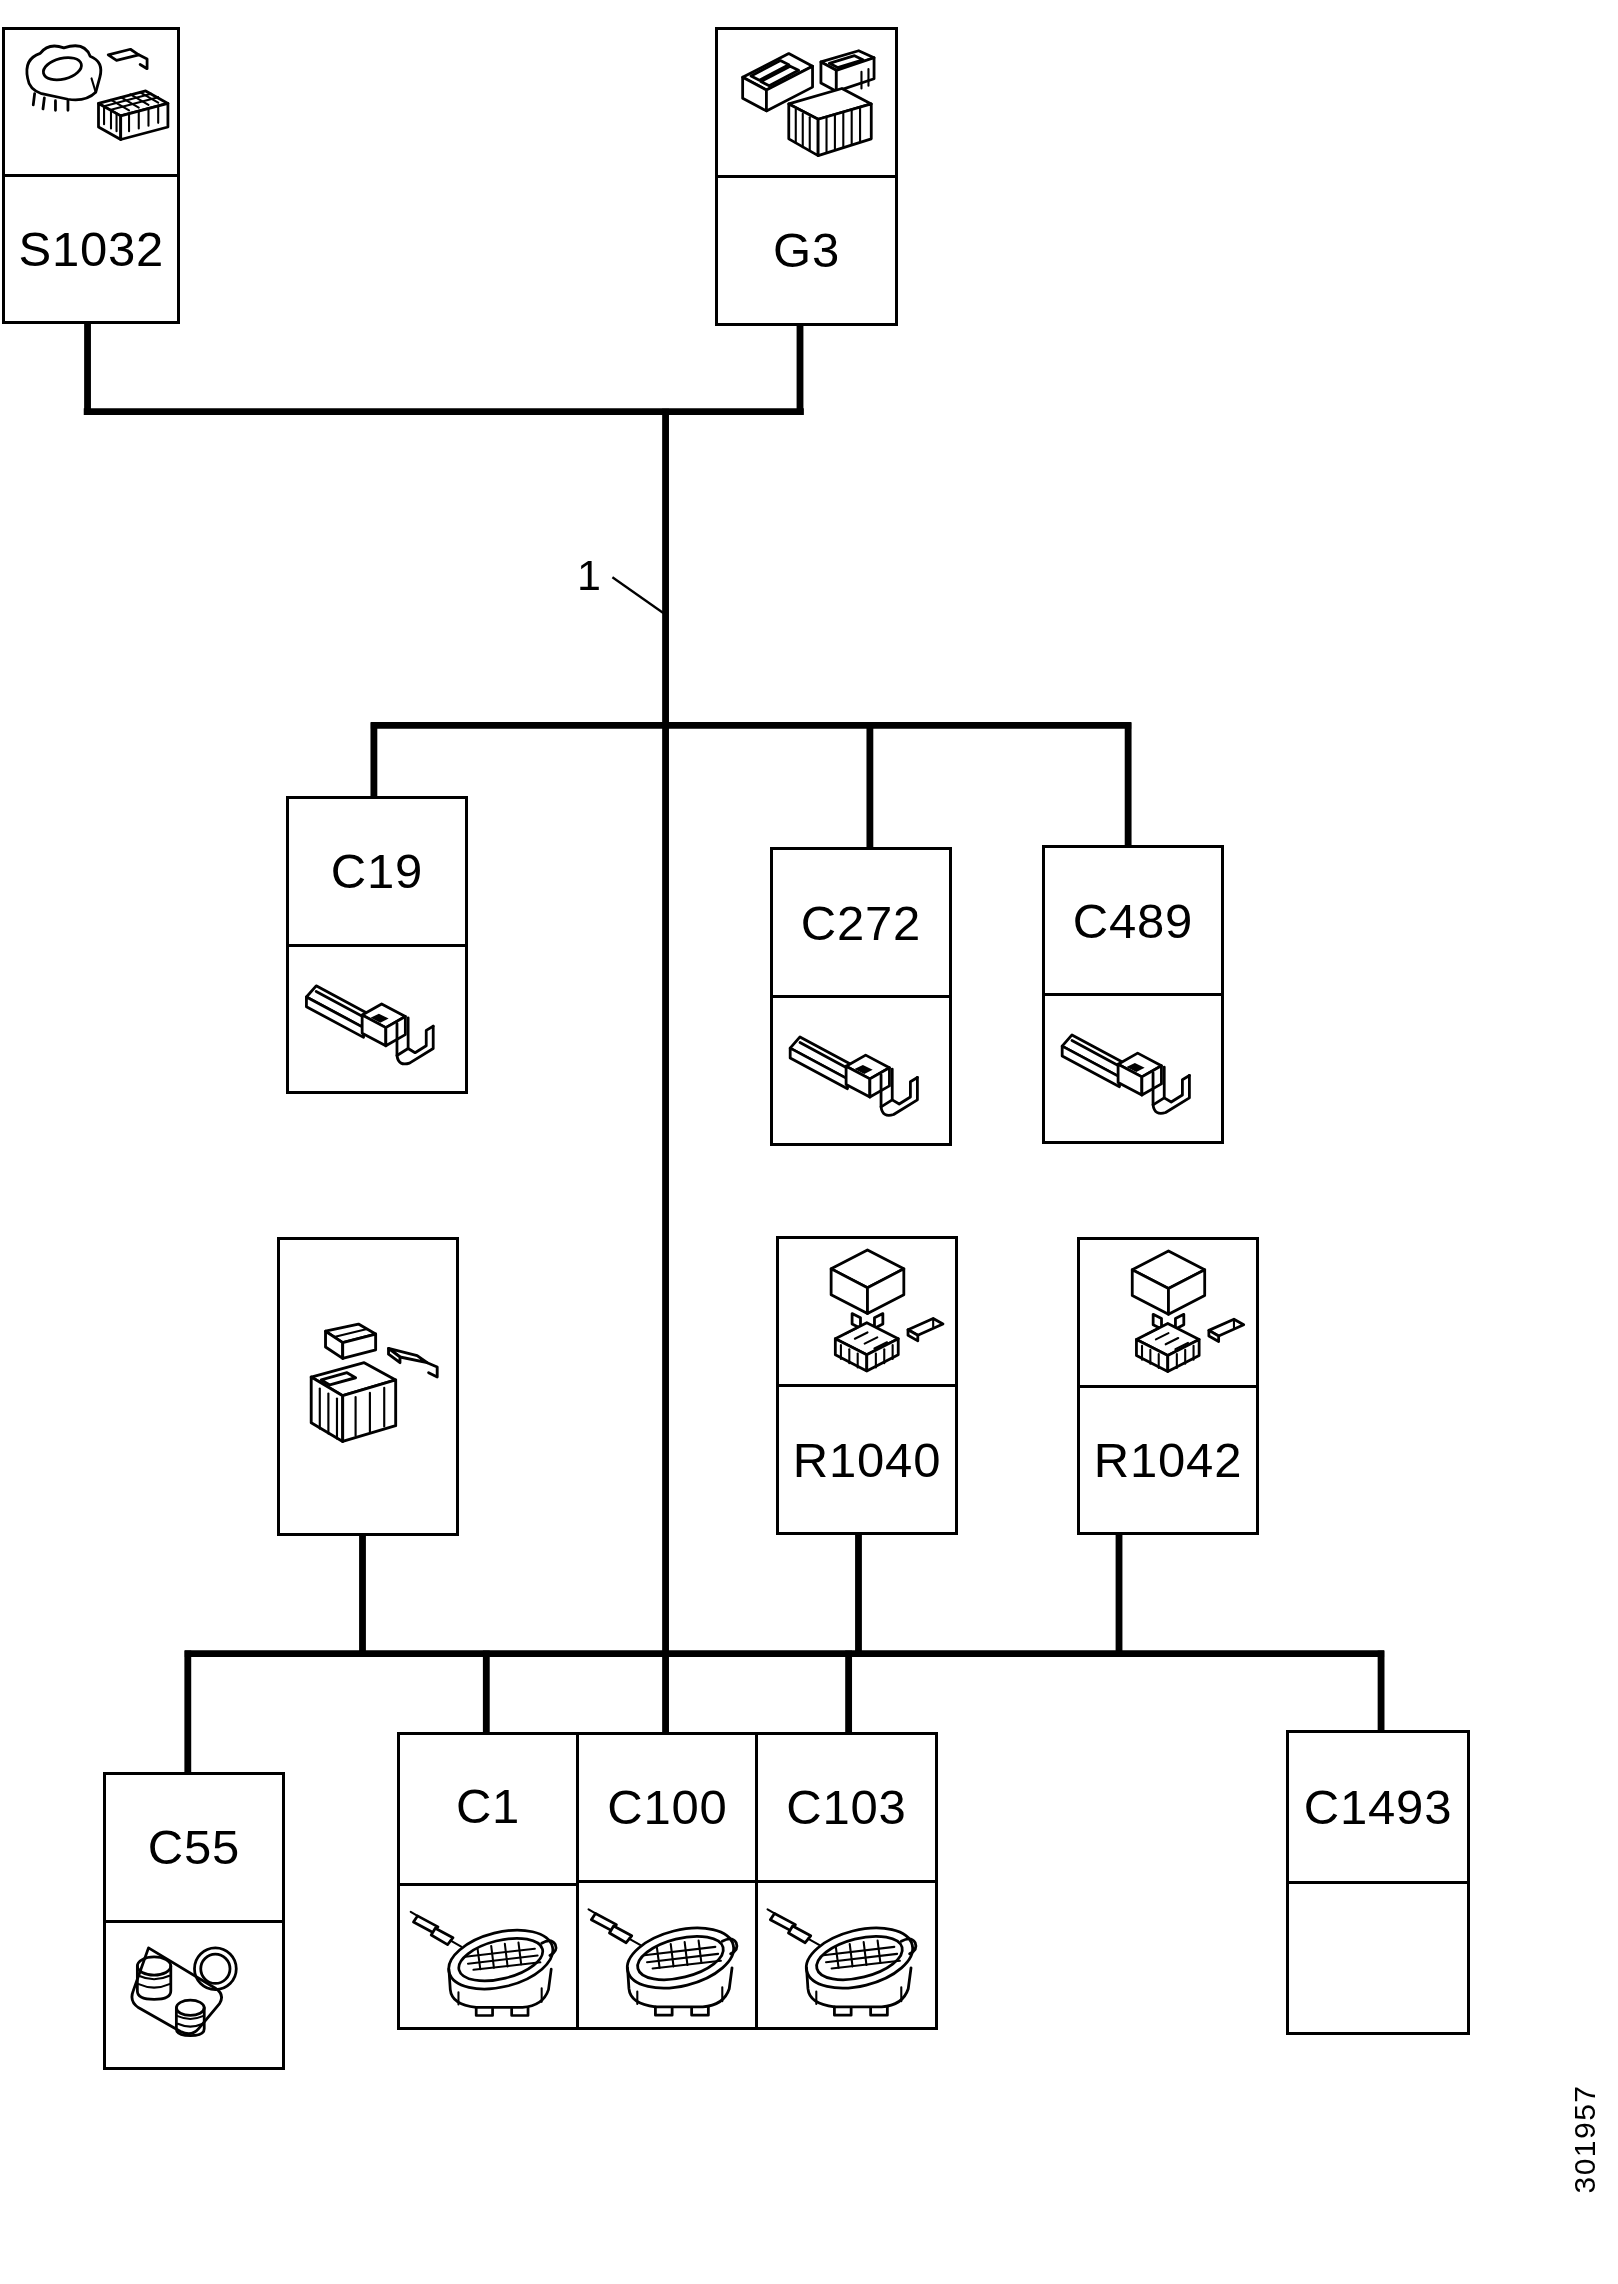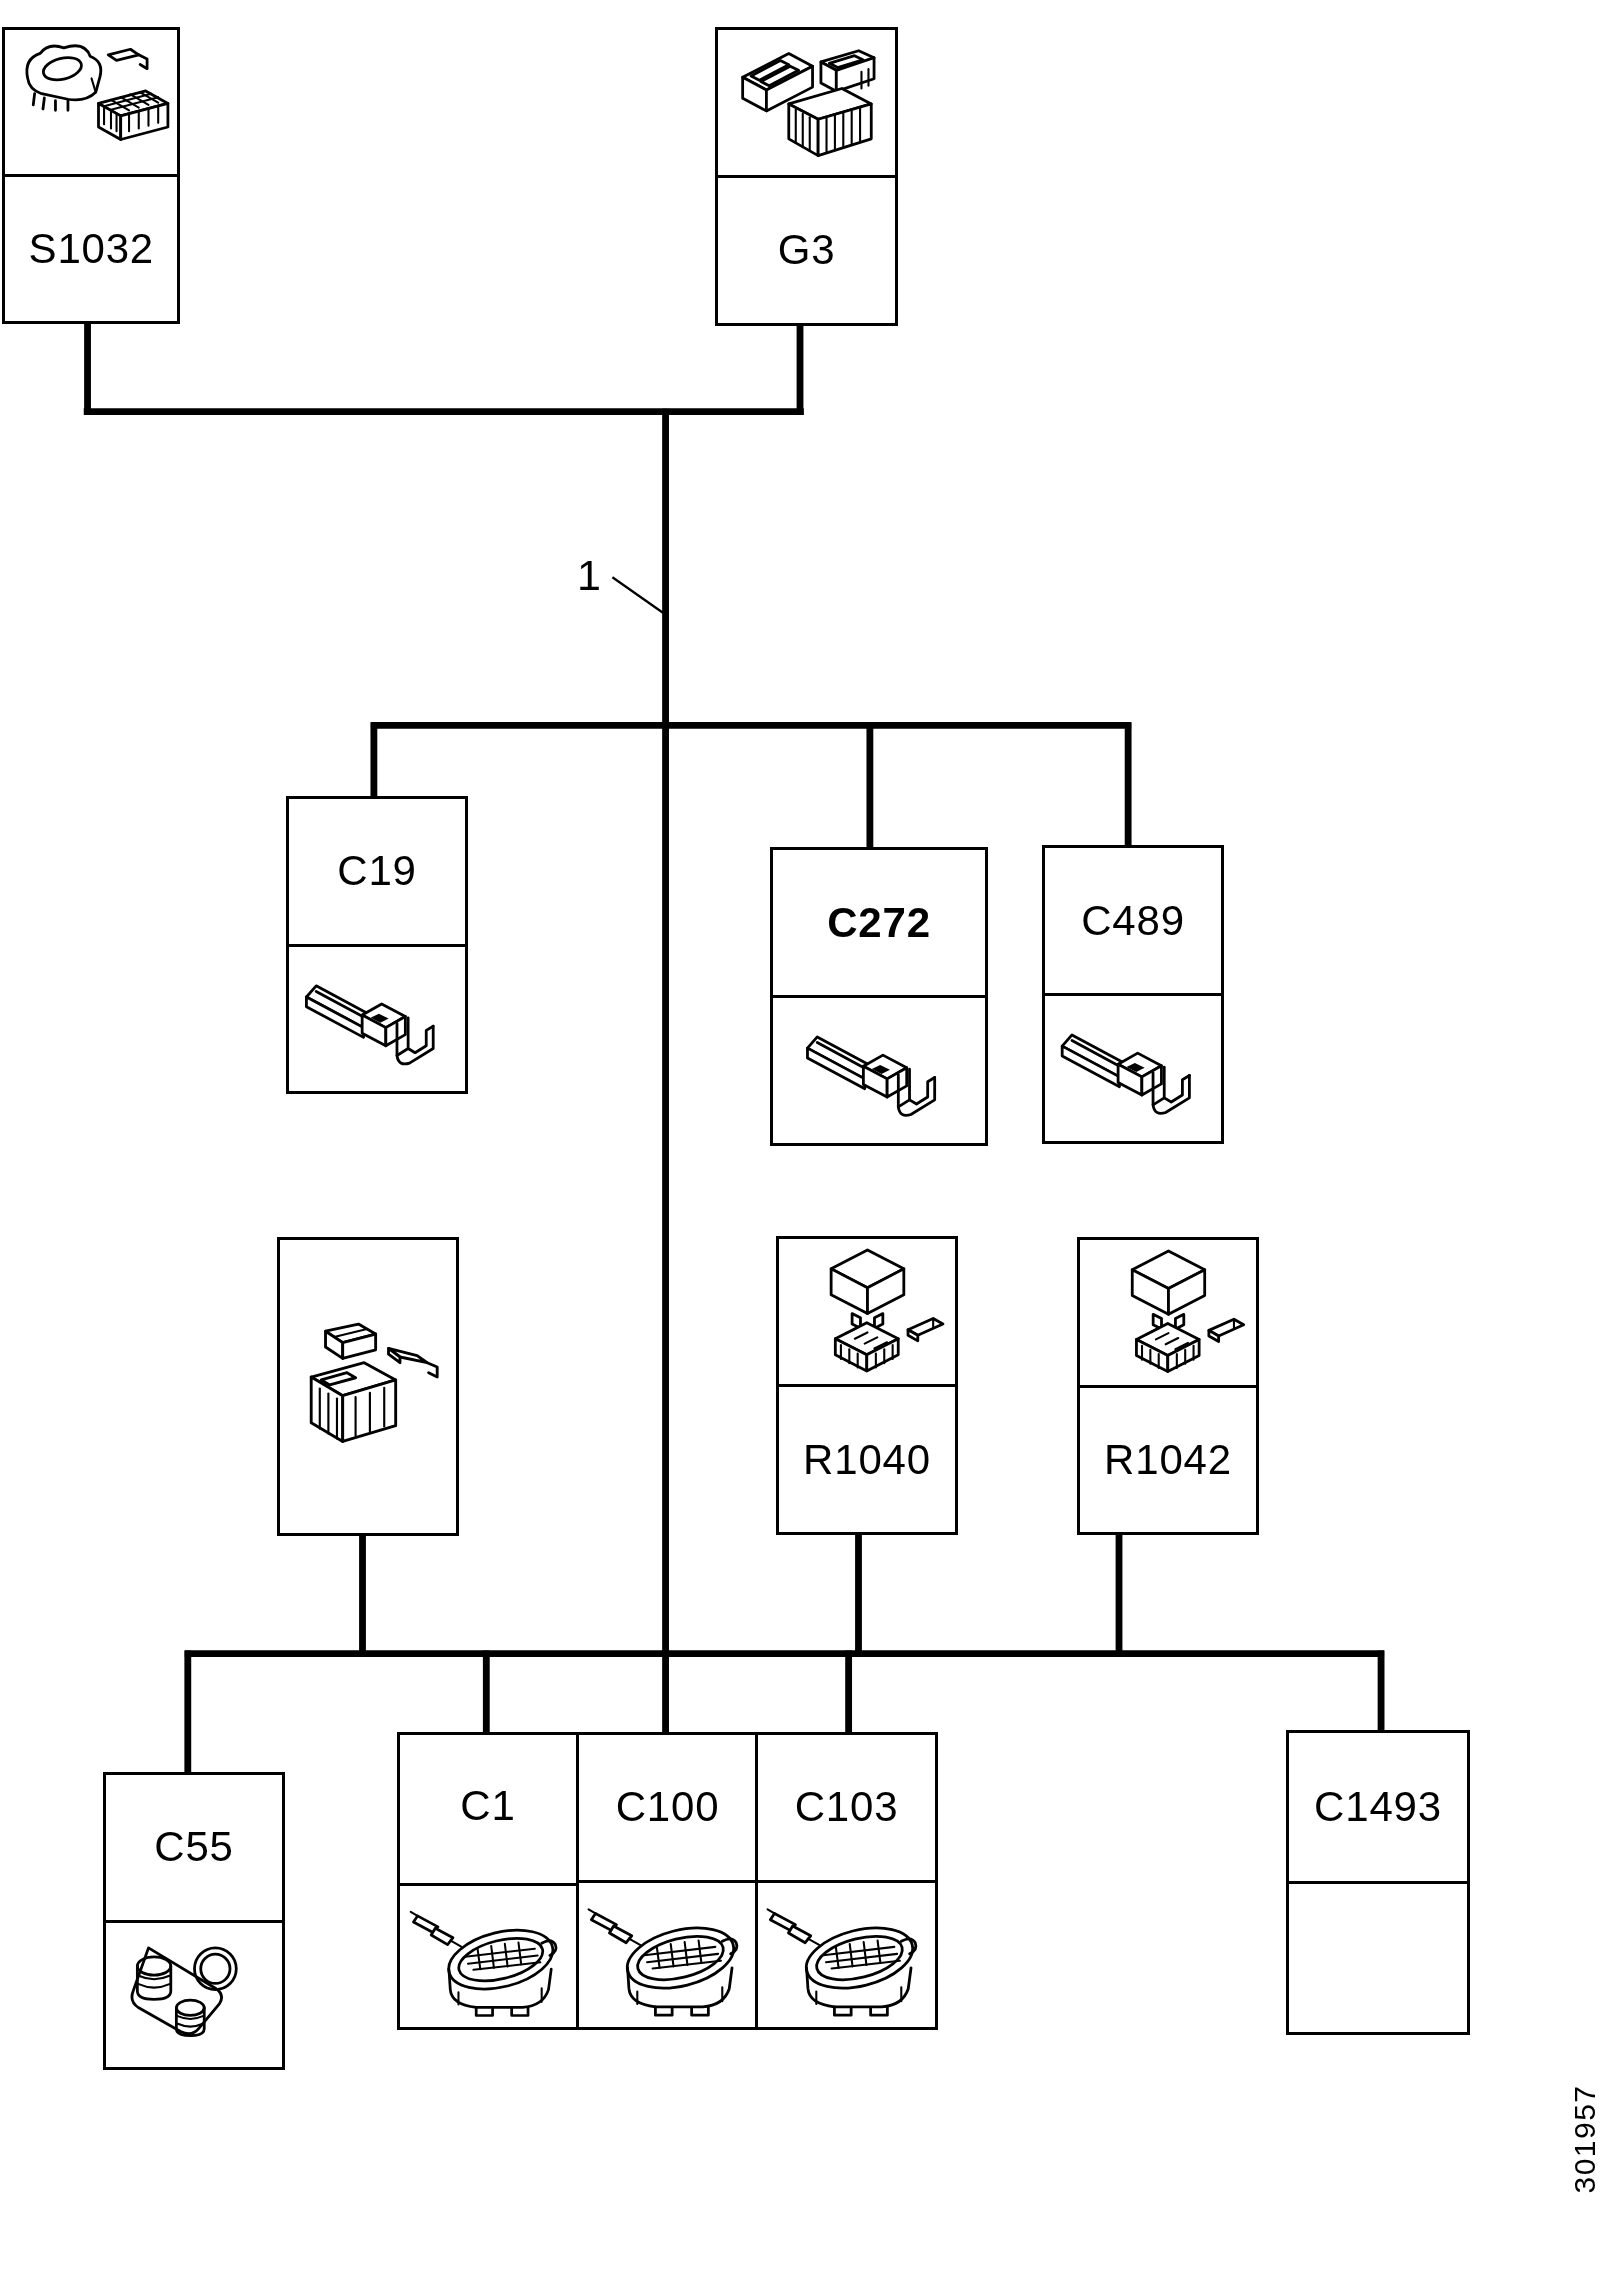--- a/index.html
+++ b/index.html
@@ -14,27 +14,27 @@
   .wires{position:absolute;left:0;top:0;width:1619px;height:2284px;}
   .node{
     position:absolute;
     border:3.8px solid #000;
     box-sizing:border-box;
     display:flex;flex-direction:column;
     background:#fff;
   }
   .sec{flex:1 1 50%;display:flex;align-items:center;justify-content:center;overflow:hidden;}
   .sec.divided{border-top:3.8px solid #000;}
-  .label-sec{font-size:42px;letter-spacing:0.8px;white-space:nowrap;}
+  .label-sec{font-size:49px;letter-spacing:0.8px;white-space:nowrap;}
   .img-sec svg{width:96%;height:94%;}
   
   .pos-s1032 {left:2.3px;    top:27px;   width:178px; height:297px;}
   .pos-g3    {left:715px;  top:26.6px;   width:183px; height:299px;}
   .pos-c19   {left:286px;  top:796px; width:182px; height:298px;}
-  .pos-c272  {left:770px; top:847px; width:218px; height:299px;font-weight:bold;}
+  .pos-c272  {left:770px; top:847px; width:182px; height:299px;}
   .pos-c489  {left:1042px; top:845px; width:182px; height:299px;}
   .pos-f1024 {left:277px;  top:1237px; width:182px; height:299px;}
   .pos-r1040 {left:776px; top:1236px; width:182px; height:299px;}
   .pos-r1042 {left:1035px; top:1237px; width:182px; height:298px;margin-left:42px;}
   .pos-c55   {left:103px;  top:1772px; width:182px; height:298px;}
   .pos-c1    {left:397px;  top:1732px; width:182px; height:298px;gap:6px;}
   .pos-c100  {left:576px;  top:1732px; width:183px; height:298px;}
   .pos-c103  {left:755px;  top:1732px; width:183px; height:298px;text-align:right;}
   .pos-c1493 {left:1286px; top:1730px; width:184px; height:305px;}
   .ref-label{

